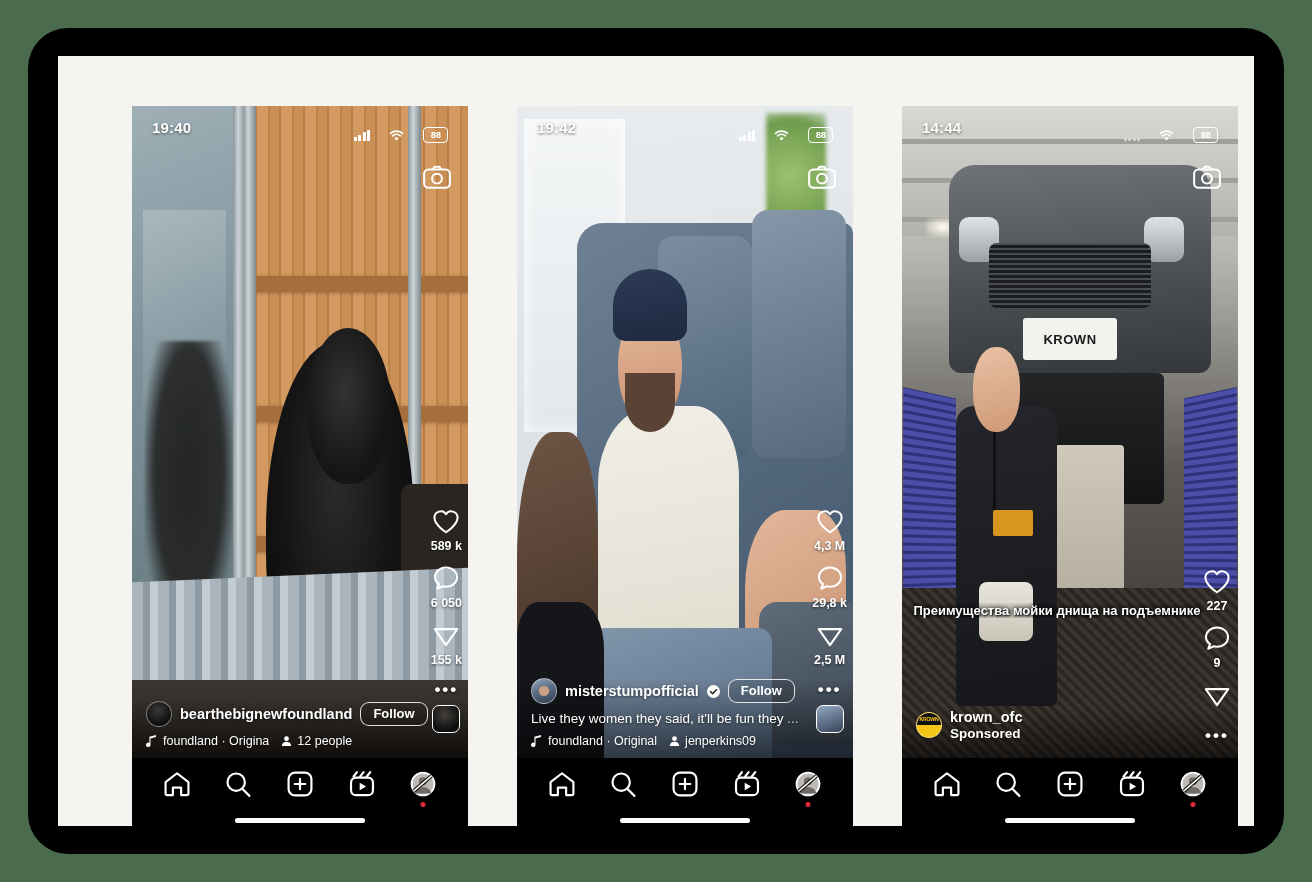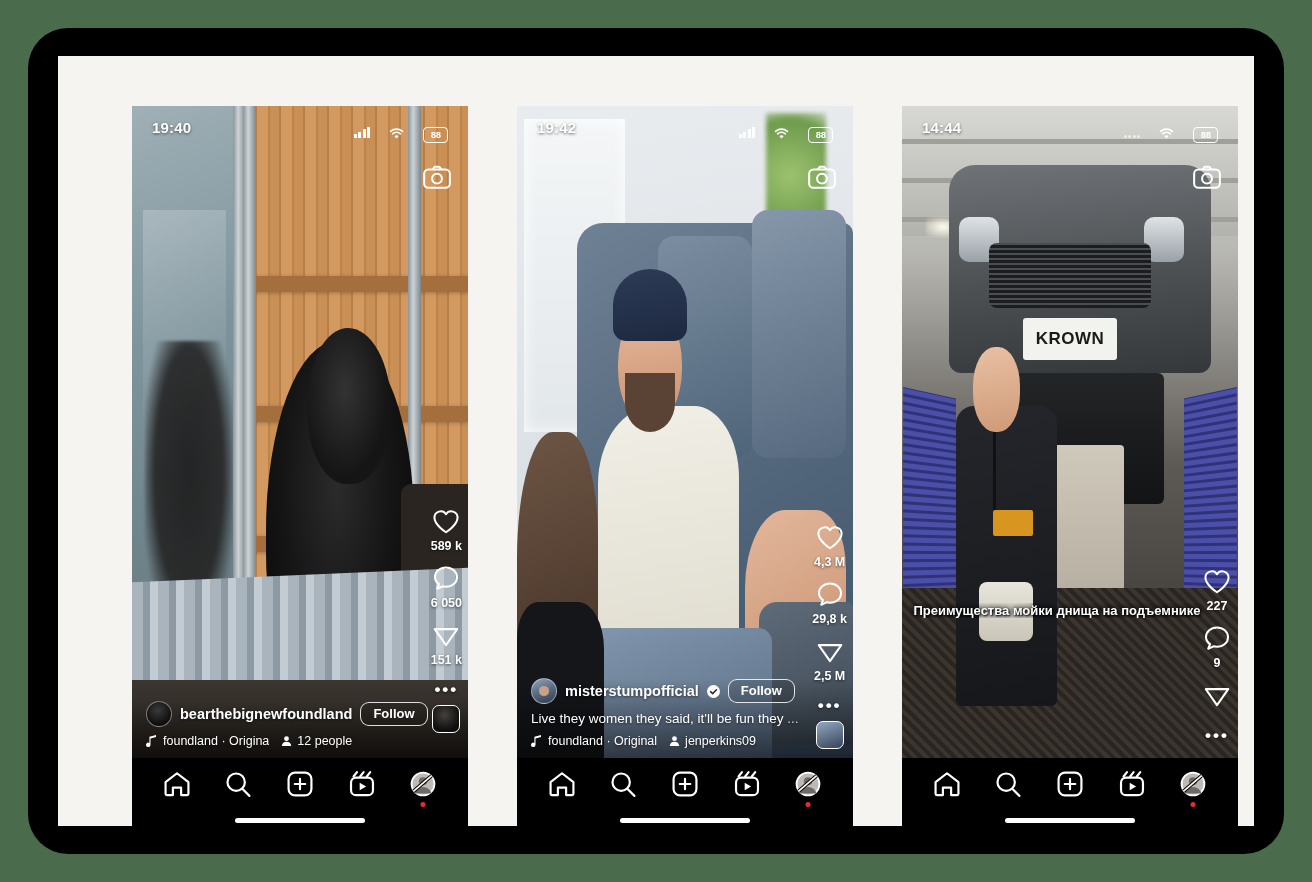--- a/index.html
+++ b/index.html
@@ -46,21 +46,21 @@
   .statusbar{
     position:absolute; left:0; right:0; top:0; height:42px;
     display:flex; align-items:center; justify-content:space-between;
     padding:0 20px; z-index:30;
     color:#fff;
   }
   .sb-time{
     font-size:15px; font-weight:bold; letter-spacing:.2px;
     text-shadow:0 1px 3px rgba(0,0,0,.55);
   }
-  .sb-right{ display:flex; align-items:flex-start; gap:18px;margin-top:16px; }
+  .sb-right{ display:flex; align-items:center; gap:18px;margin-top:16px; }
   .sig{ display:flex; align-items:flex-end; gap:1.5px; height:11px; }
   .sig i{ display:block; width:3px; background:#fff; border-radius:.5px; }
   .sig i:nth-child(1){ height:4px; }
   .sig i:nth-child(2){ height:6px; }
   .sig i:nth-child(3){ height:8.5px; }
   .sig i:nth-child(4){ height:11px; }
   .sig.faded i{ background:rgba(255,255,255,.62); height:3px; width:3px; border-radius:50%; }
   .batt{
     border:1.6px solid #fff; border-radius:4px;
     font-size:9.5px; font-weight:bold; line-height:1;
@@ -73,21 +73,21 @@
     width:30px; height:30px;
   }
 
   
   .rail{
     position:absolute; right:6px; z-index:25;
     display:flex; flex-direction:column; align-items:center;
     color:#fff;
   }
   .rail.r1{ top:400px; }
-  .rail.r2{ top:416px;margin-left:28px; }
+  .rail.r2{ top:400px;margin-left:28px; }
   .rail.r3{ top:460px; }
   .rail-item{
     display:flex; flex-direction:column; align-items:center;
     margin-bottom:10px;
   }
   .rail-item .glyph{ width:30px; height:30px; display:block; }
   .rail-item .cnt{
     font-size:12.5px; font-weight:bold; margin-top:3px;
     text-shadow:0 1px 3px rgba(0,0,0,.6);
     white-space:nowrap;
@@ -320,21 +320,21 @@
   }
   .s3-grille{
     position:absolute; left:26%; top:21%; width:48%; height:10%;
     background:repeating-linear-gradient(0deg,#1b1d1f 0 3px,#4a4e52 3px 5px);
     border-radius:8px;
   }
   .s3-plate{
     position:absolute; left:36%; top:32.5%; width:28%; height:6.5%;
     background:#f2f2ee; border-radius:3px;
     display:flex; align-items:center; justify-content:center;
-    font-size:17px; font-weight:bold; color:#1a1a1a; letter-spacing:.5px;
+    font-size:13px; font-weight:bold; color:#1a1a1a; letter-spacing:.5px;
   }
   .s3-lampL,.s3-lampR{
     position:absolute; top:17%; width:12%; height:7%;
     background:linear-gradient(#dfe3e6,#9aa1a6); border-radius:10px;
   }
   .s3-lampL{ left:17%; } .s3-lampR{ right:16%; }
   .s3-underside{
     position:absolute; left:22%; top:41%; width:56%; height:20%;
     background:linear-gradient(#232527,#121314); border-radius:6px;
   }
@@ -461,21 +461,21 @@
             <div class="rail-item">
               <svg class="glyph" viewBox="0 0 28 28">
                 <path d="M14 4.2c5.7 0 10.3 4 10.3 9s-4.6 9-10.3 9a12 12 0 0 1-3.2-.4l-5 2.2 1.7-4.3A8.5 8.5 0 0 1 3.7 13.2c0-5 4.6-9 10.3-9z" fill="none" stroke="#fff" stroke-width="1.9" stroke-linejoin="round"></path>
               </svg>
               <span class="cnt">6 050</span>
             </div>
             <div class="rail-item">
               <svg class="glyph" viewBox="0 0 28 28">
                 <path d="M3.5 8.5h21L14 23.5z" fill="none" stroke="#fff" stroke-width="1.9" stroke-linejoin="round"></path>
               </svg>
-              <span class="cnt">151 k</span>
+              <span class="cnt">155 k</span>
             </div>
             <div class="dots">•••</div>
             <div class="rail-thumb thumb-dog"></div>
           </div>
 
           <div class="overlay-bottom">
             <div class="user-row">
               <div class="avatar av-dog"></div>
               <span class="uname">bearthebignewfoundland</span>
               <span class="follow-btn">Follow</span>
@@ -746,20 +746,29 @@
             </div>
             <div class="rail-item">
               <svg class="glyph" viewBox="0 0 28 28">
                 <path d="M3.5 8.5h21L14 23.5z" fill="none" stroke="#fff" stroke-width="1.9" stroke-linejoin="round"></path>
               </svg>
               <span class="cnt"></span>
             </div>
             <div class="dots">•••</div>
           </div>
 
+          <div class="overlay-bottom">
+            <div class="user-row" style="align-items:center;">
+              <div class="krown-logo"></div>
+              <div>
+                <div class="uname">krown_ofc</div>
+                <div class="sponsored">Sponsored</div>
+              </div>
+            </div>
+          </div>
         </div>
 
         <div class="navbar">
           <div class="nav-icons">
             <div class="nav-item">
               <svg viewBox="0 0 28 28">
                 <path d="M4 12.4 14 4.6l10 7.8v10.2a1.1 1.1 0 0 1-1.1 1.1h-5.3v-6.6h-7.2v6.6H5.1A1.1 1.1 0 0 1 4 22.6z" fill="none" stroke="#fff" stroke-width="1.9" stroke-linejoin="round"></path>
               </svg>
             </div>
             <div class="nav-item">

